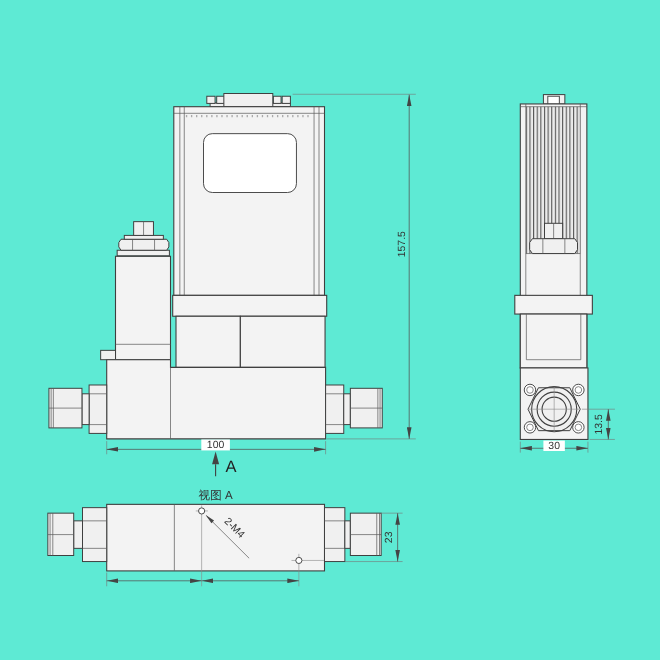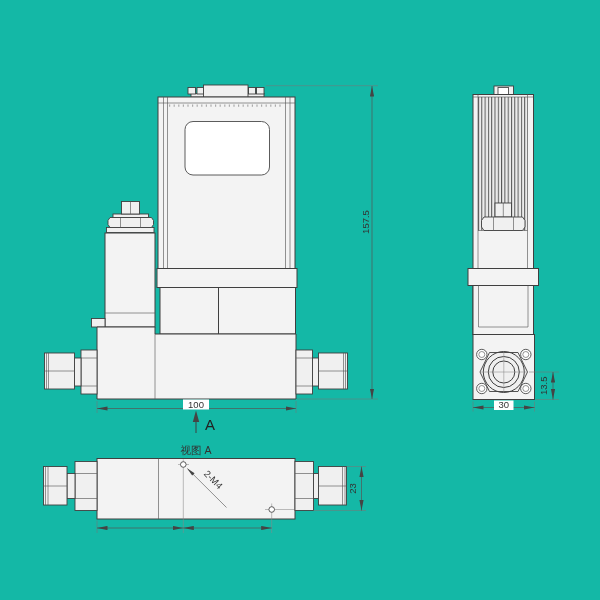--- a/index.html
+++ b/index.html
@@ -1,16 +1,16 @@
 <!DOCTYPE html>
 <html><head>
 <meta charset="utf-8">
 <style>
   html,body{margin:0;padding:0;background:#fff;}
-  .canvas{width:600px;height:600px;background:#14b8a6;position:relative;overflow:hidden;}
+  .canvas{width:600px;height:600px;background:#5eead4;position:relative;overflow:hidden;}
   svg{display:block;}
   .ln{stroke:#3f3f3f;stroke-width:1;fill:none;}
   .lnthin{stroke:#5a5a5a;stroke-width:.65;fill:none;}
   .fillg{fill:#f3f3f3;stroke:#3f3f3f;stroke-width:1;}
   .fillg2{fill:#f0f0f0;stroke:#3f3f3f;stroke-width:.9;}
   .white{fill:#ffffff;stroke:#4a4a4a;stroke-width:.9;}
   .dim{stroke:#555;stroke-width:.7;fill:none;}
   .ext{stroke:#777;stroke-width:.55;fill:none;}
   .cl{stroke:#888;stroke-width:.55;fill:none;}
   .arr{fill:#444;}

